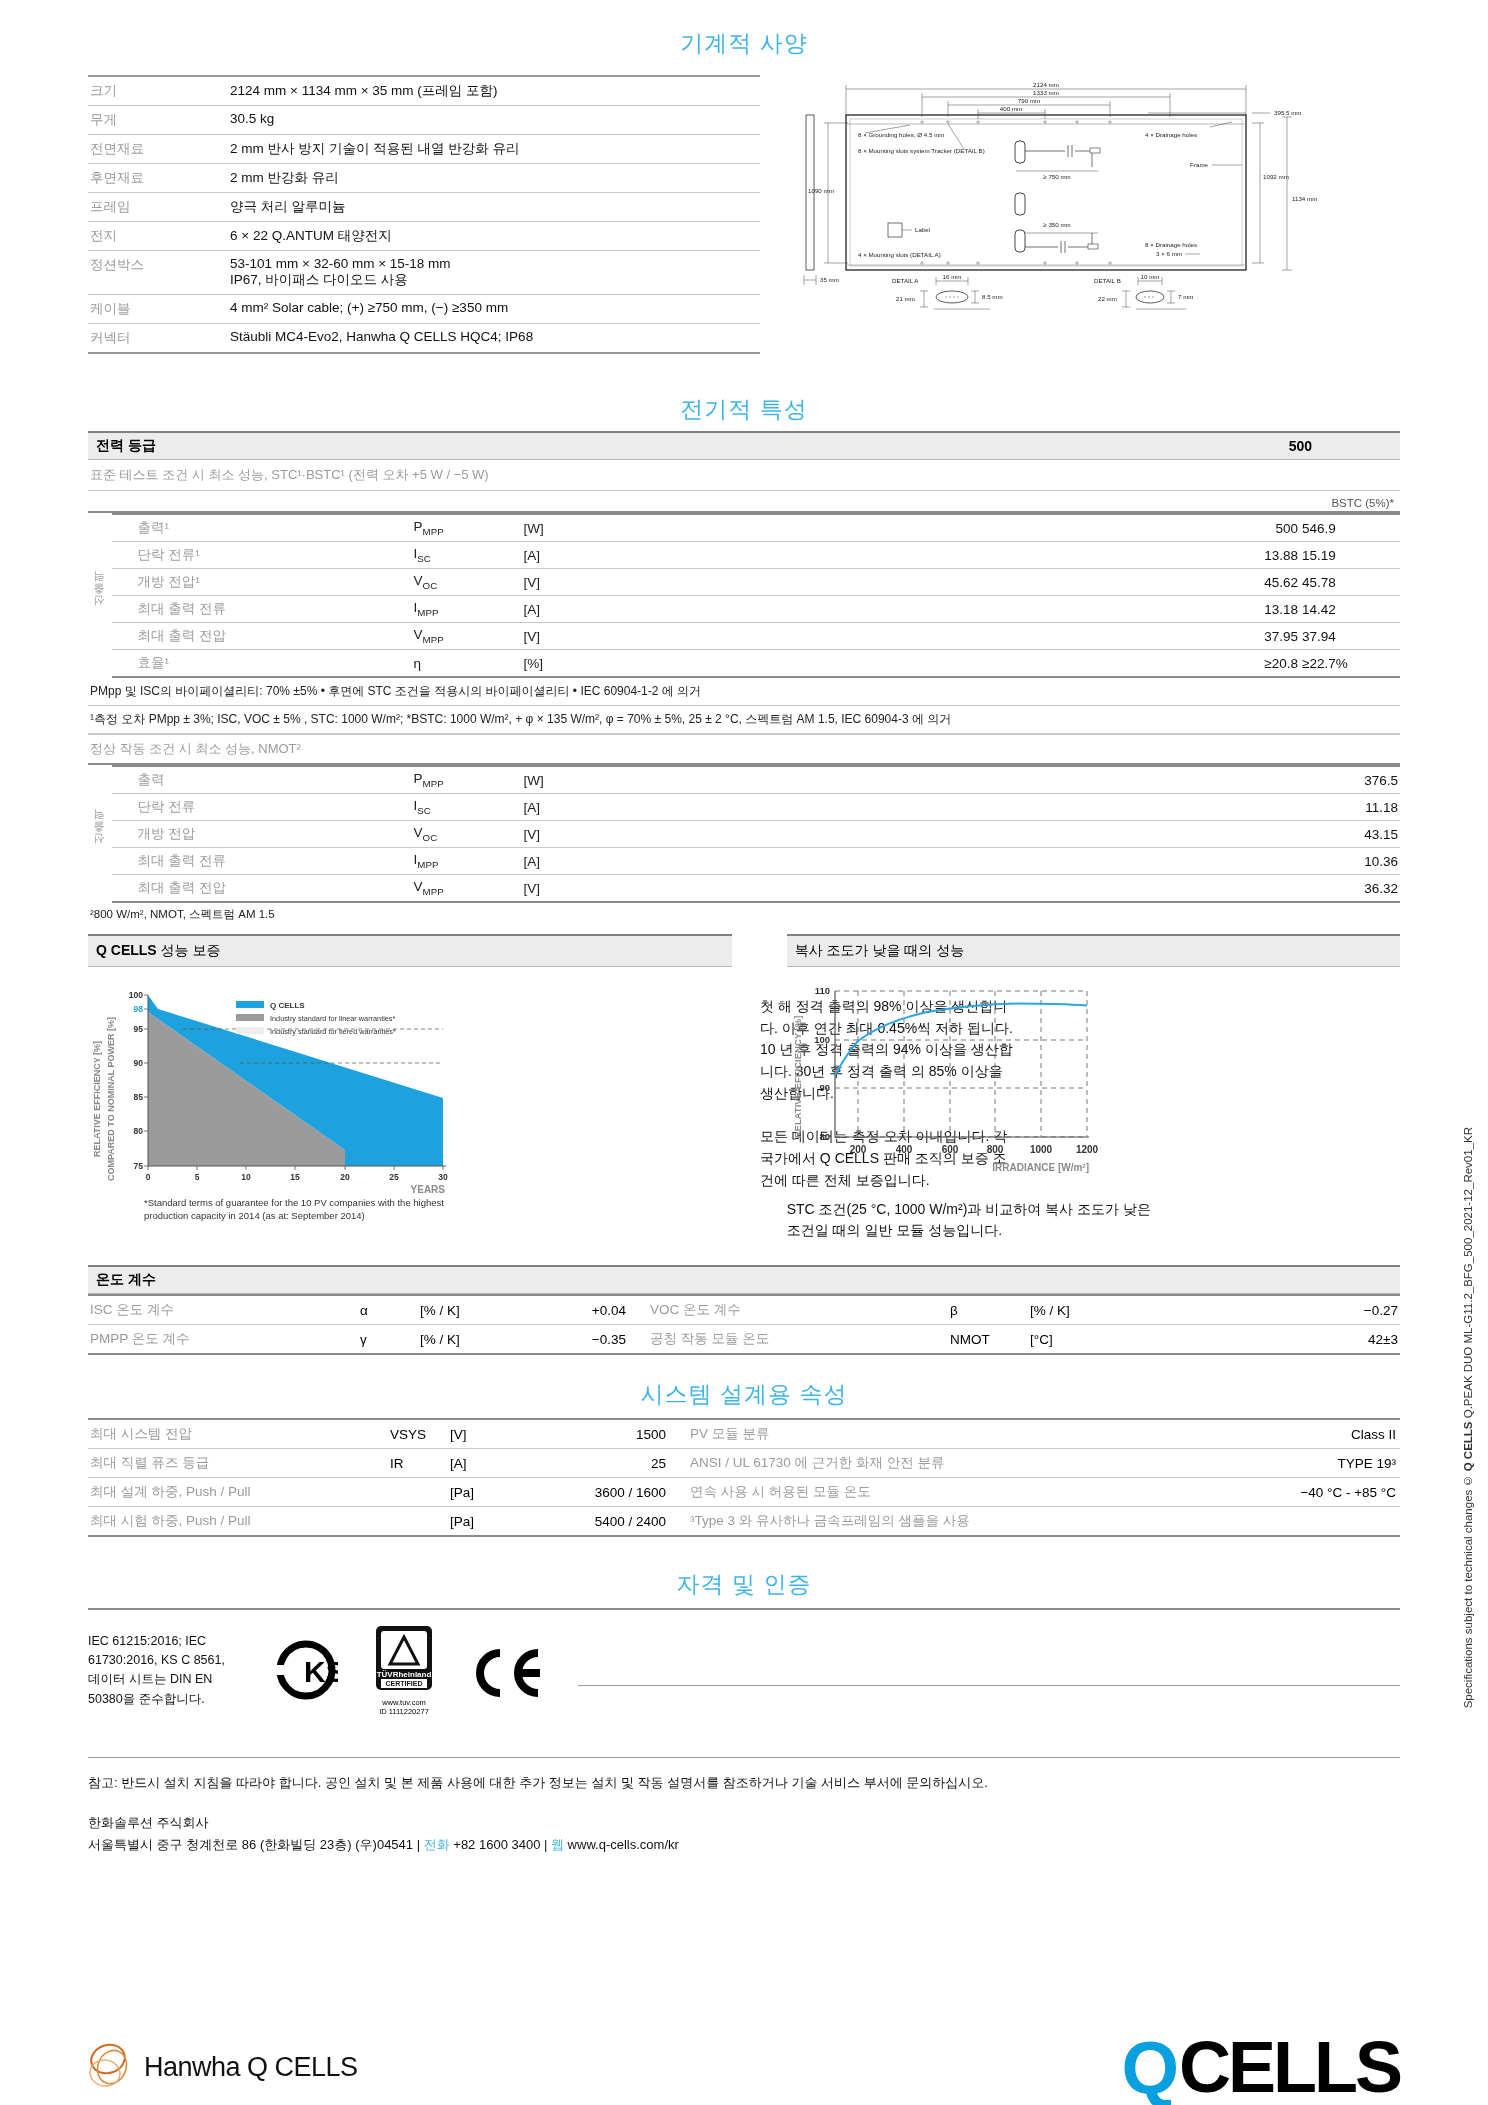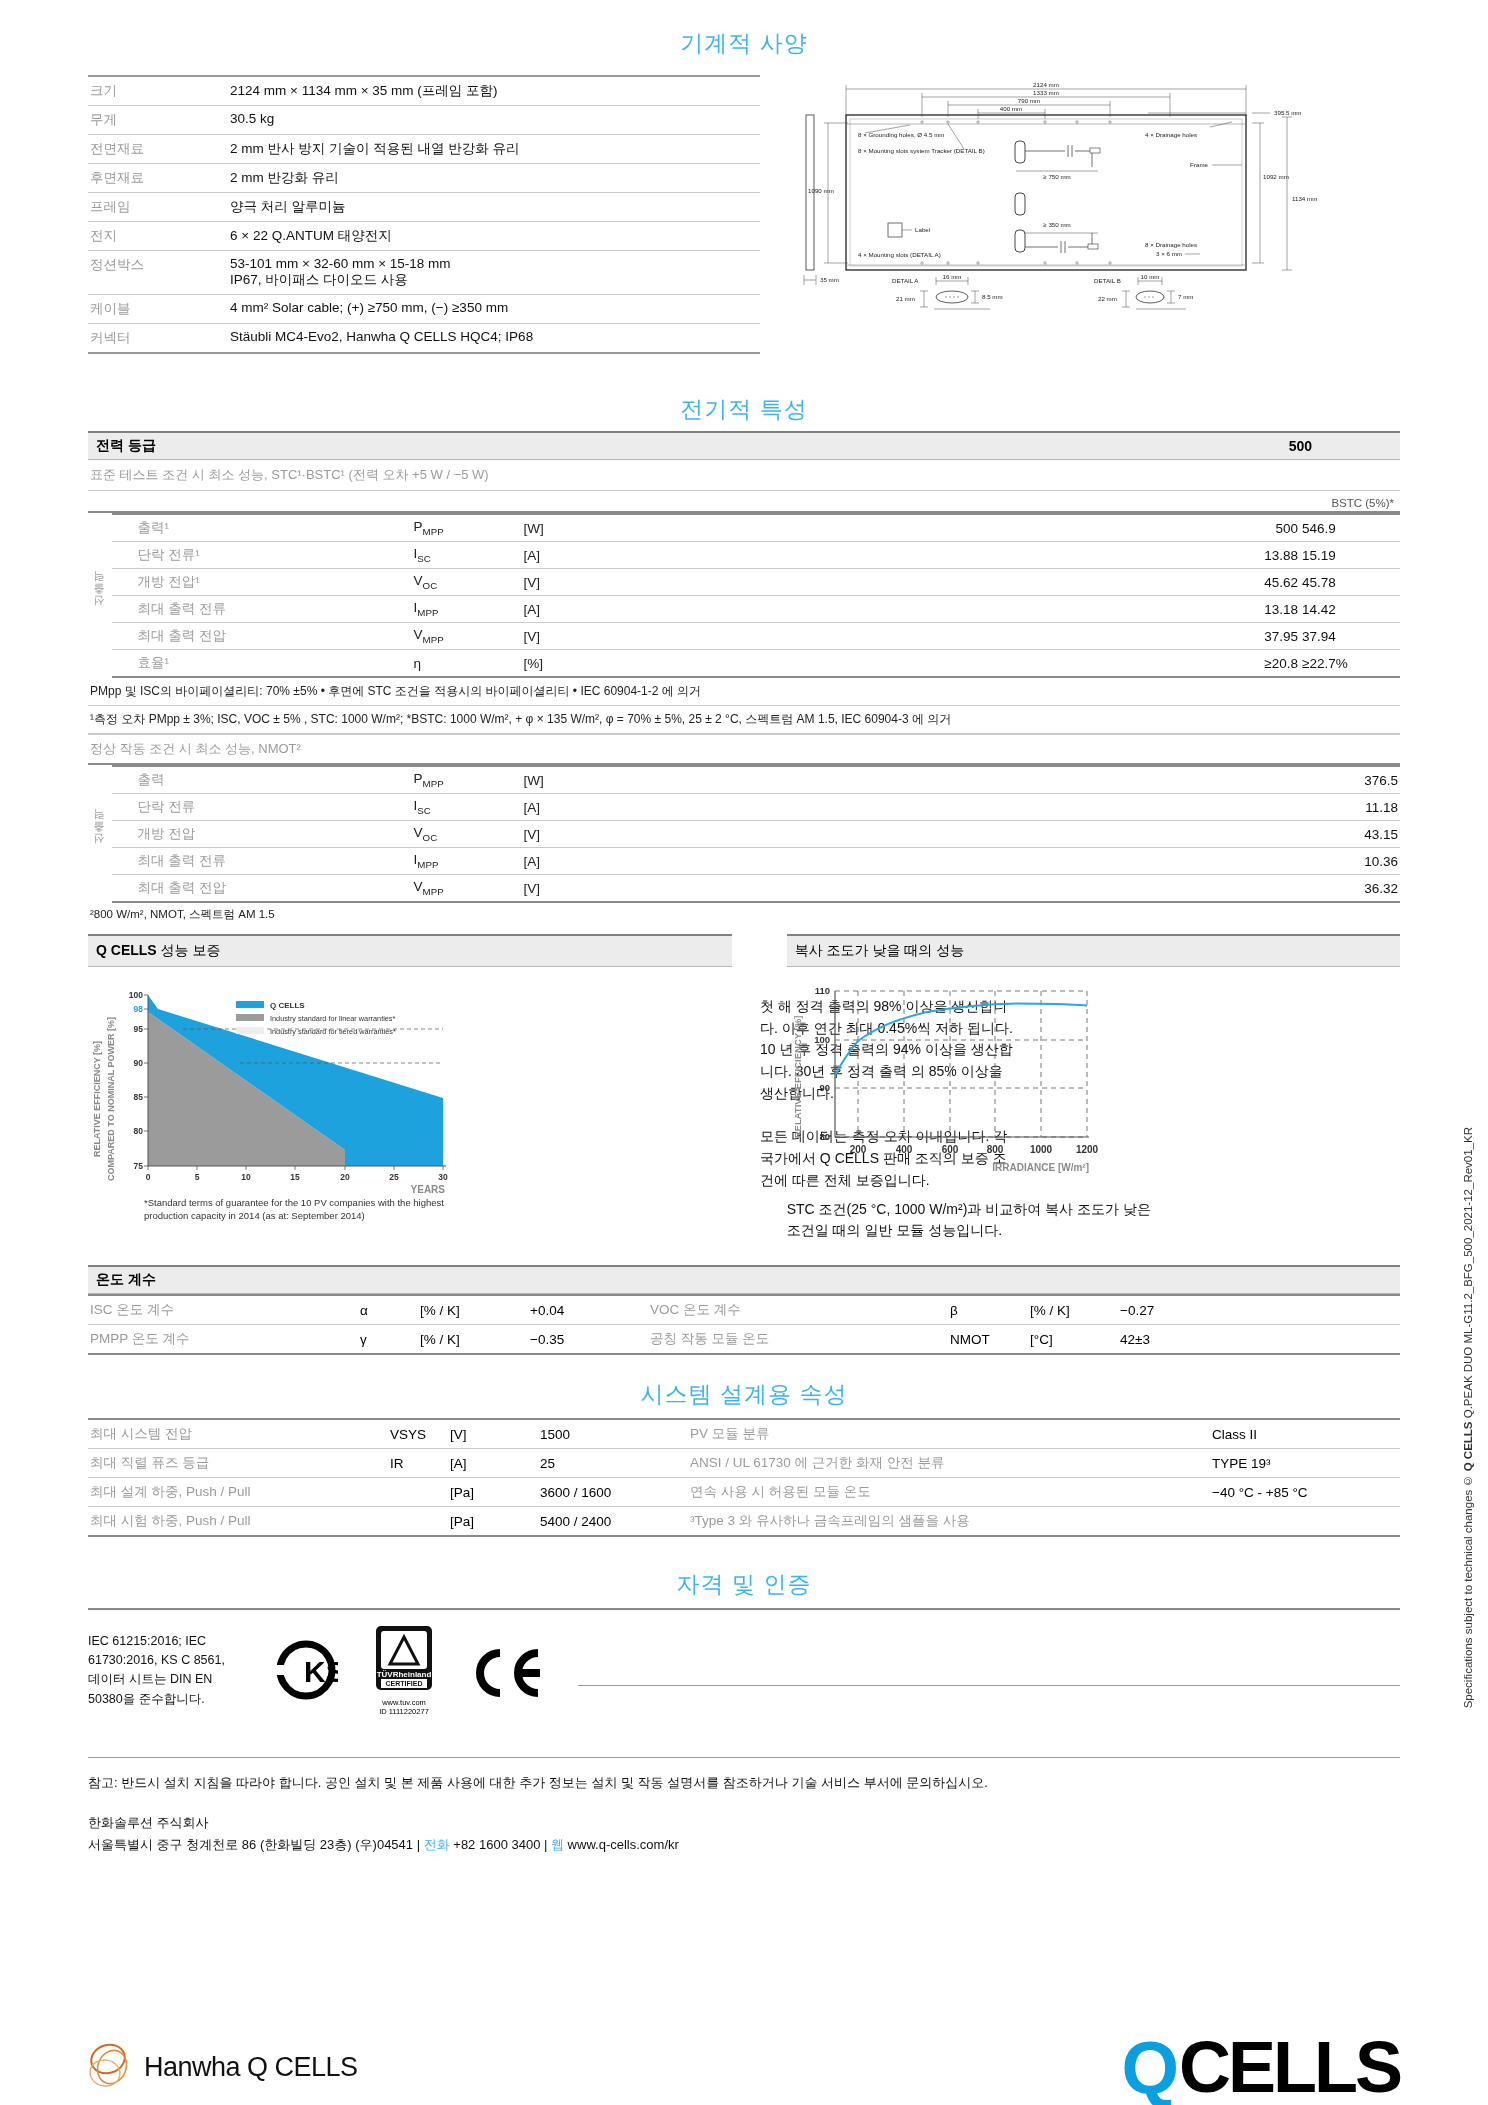--- a/index.html
+++ b/index.html
@@ -91,21 +91,21 @@
   .warranty-text p + p { margin-top: 22px; }
   .irr-note { font-size: 14px; line-height:1.5; margin-top: 8px; color:#111;}
 
   
   .sys-table td { font-size: 13.5px; padding: 5px 2px; }
   .sys-table { width:100%; border-collapse: collapse; }
   .sys-table tr { border-bottom: 1px solid #c9c9c9; }
   .sys-table tr.last { border-bottom: 2px solid #8a8a8a; }
   .sys-table tr.first { border-top: 2px solid #8a8a8a; }
   .g { color:#9b9b9b; }
-  .r { }
+  .r { text-align:right; }
 
   .cert-wrap { display:flex; align-items:center; gap:36px; padding-top: 14px;
                border-top: 2px solid #8a8a8a; margin-top: 8px;}
   .cert-text { font-size: 12.5px; line-height: 1.55; width: 150px; color:#111;}
 
   .footer-note { font-size: 13px; line-height:1.7; color:#111; }
   .accent { color:#3db4e8; }
 
   .sidebar-vert {
     position:absolute; right: 14px; top: 1105px;

